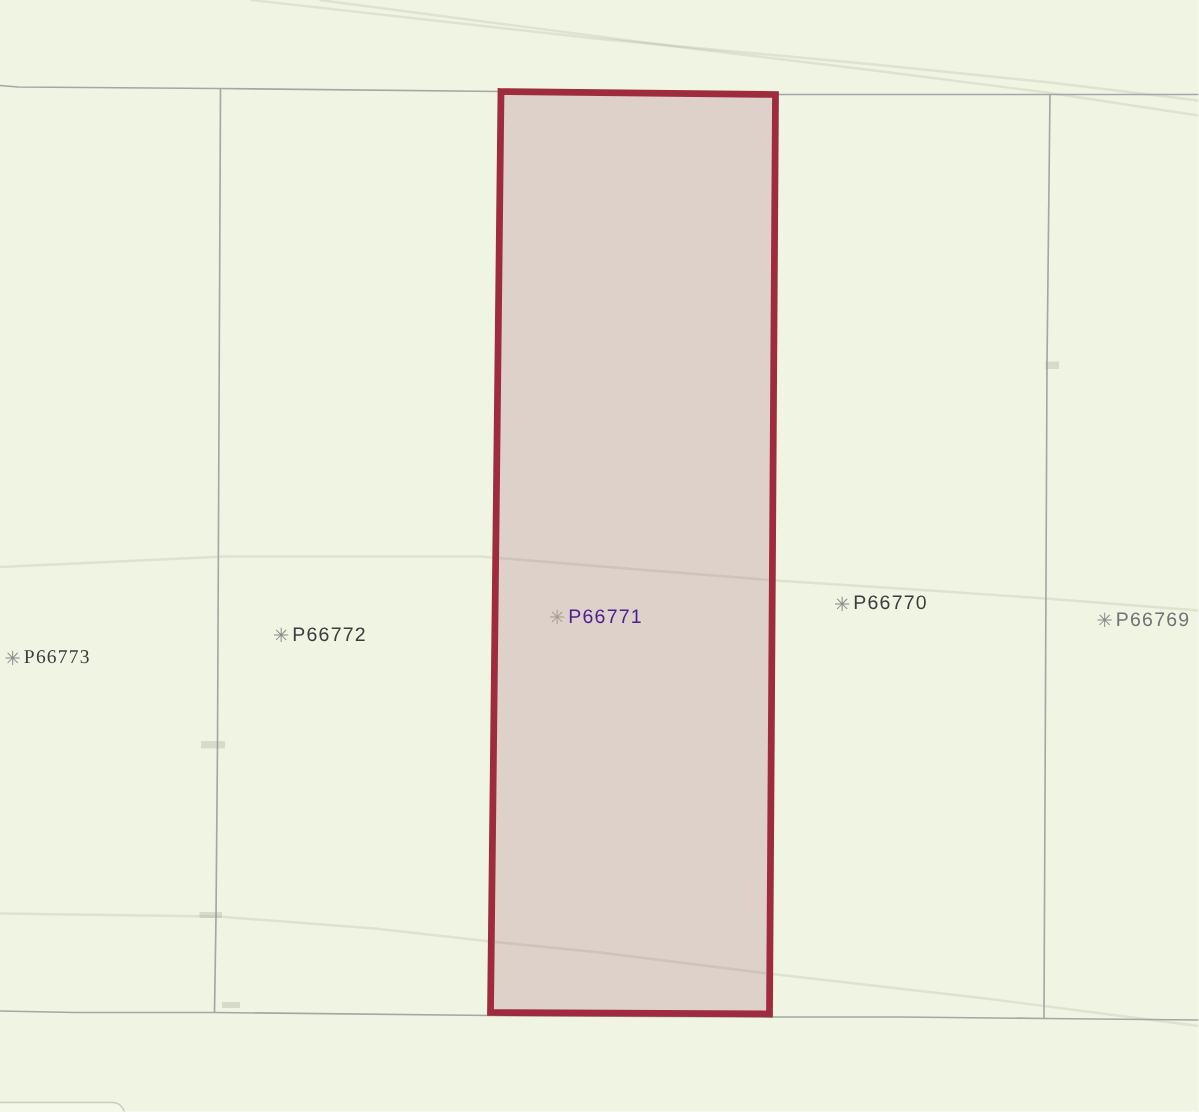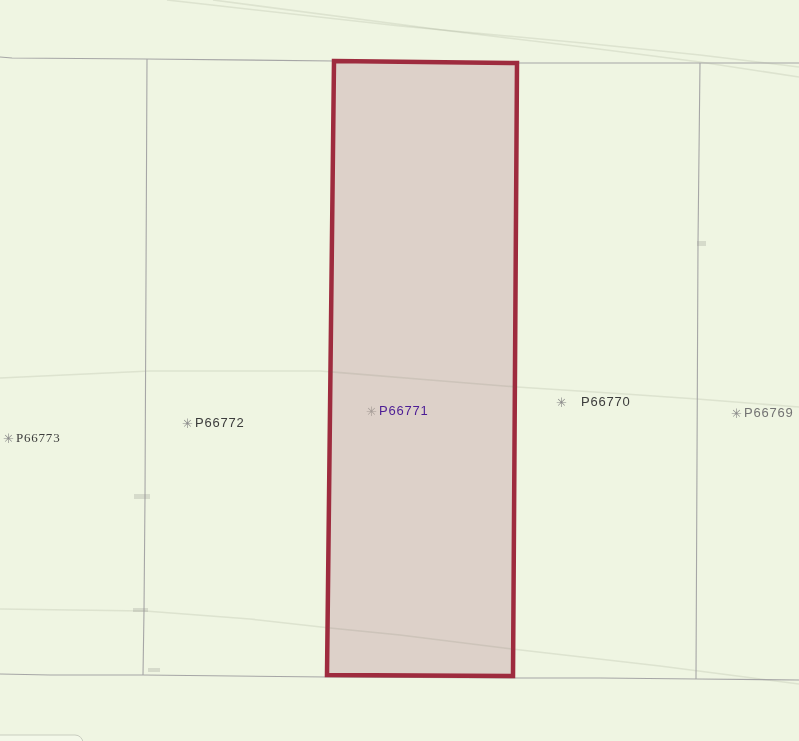--- a/index.html
+++ b/index.html
@@ -86,20 +86,20 @@
       <div class="map-label" style="left: 182px; top: 415px;">
         <span class="label-icon" style="color: rgb(138, 138, 138);">✳</span>
         <span class="label-text" style="color: rgb(60, 60, 60);">P66772</span>
       </div>
       <div class="map-label" style="left: 366px; top: 403px;">
         <span class="label-icon" style="color: rgb(165, 156, 151);">✳</span>
         <span class="label-text" style="color: #4c1d95;">P66771</span>
       </div>
       <div class="map-label" style="left: 556px; top: 394px;">
         <span class="label-icon" style="color: rgb(138, 138, 138);">✳</span>
-        <span class="label-text" style="color: rgb(60, 60, 60); margin-left: 12px;">P66770</span>
+        <span class="label-text" style="color: rgb(60, 60, 60);">P66770</span>
       </div>
       <div class="map-label" style="left: 731px; top: 405px;">
         <span class="label-icon" style="color: rgb(138, 138, 138);">✳</span>
         <span class="label-text" style="color: #737373;">P66769</span>
       </div>
     </div>
 </div>
 
 </body></html>

